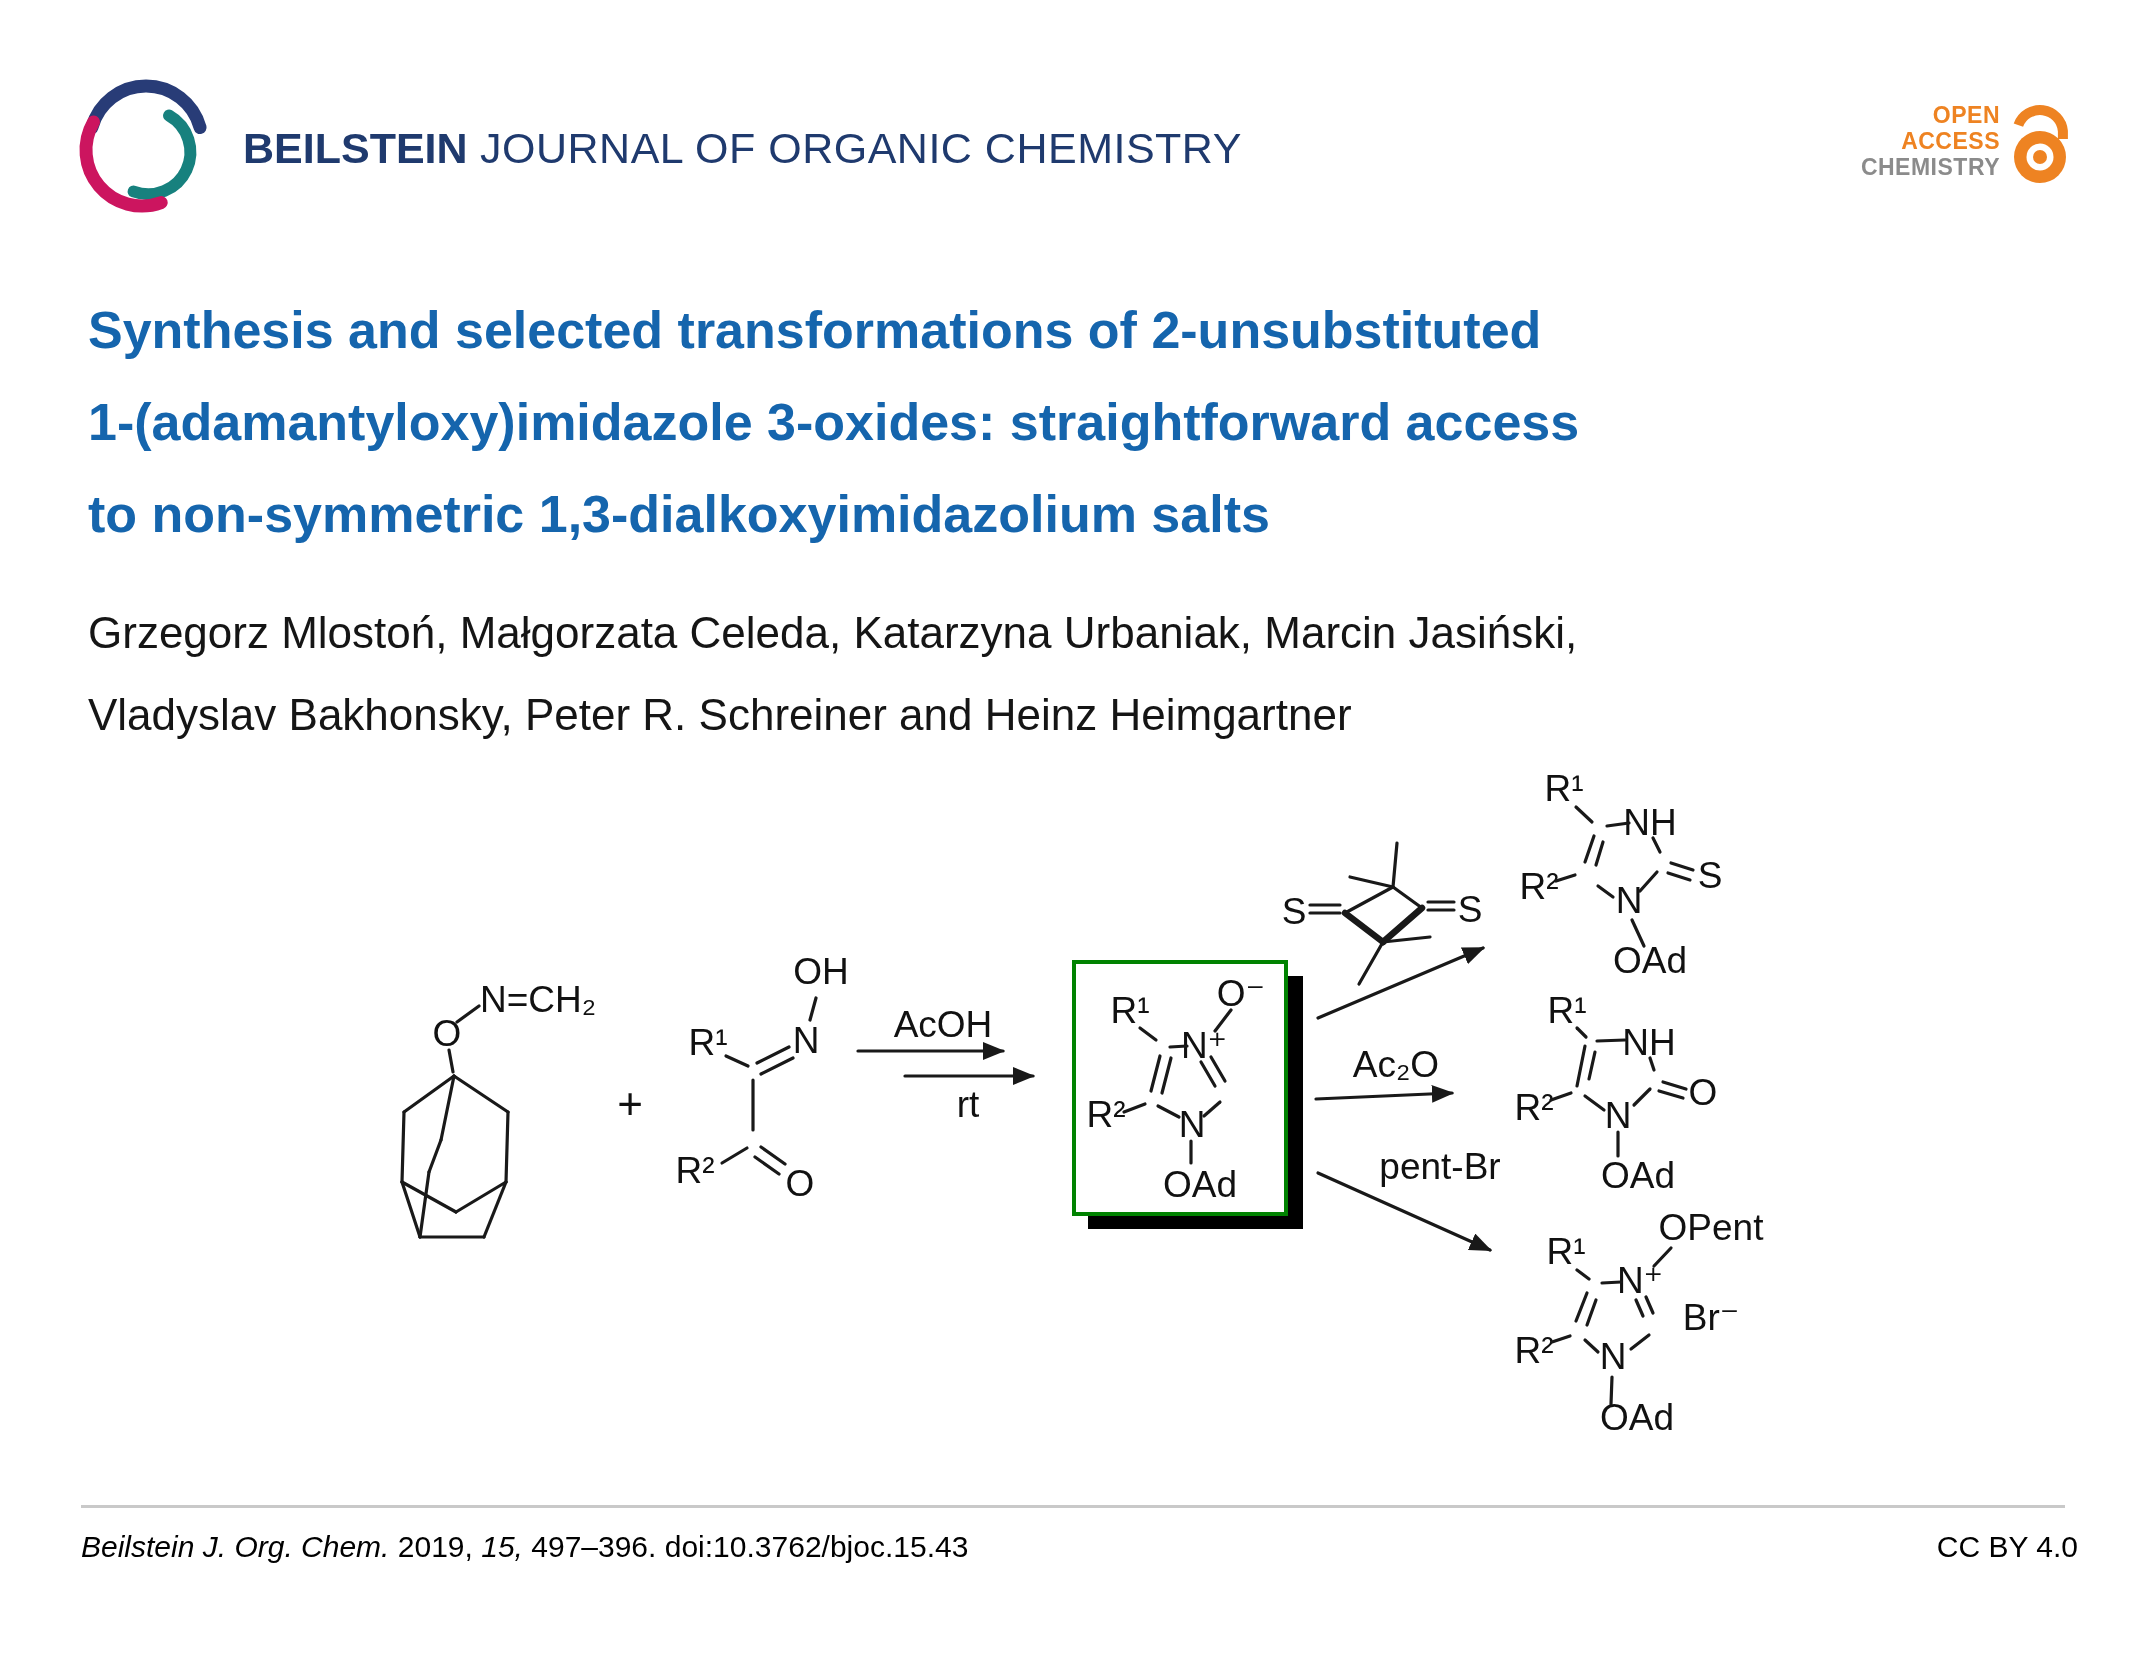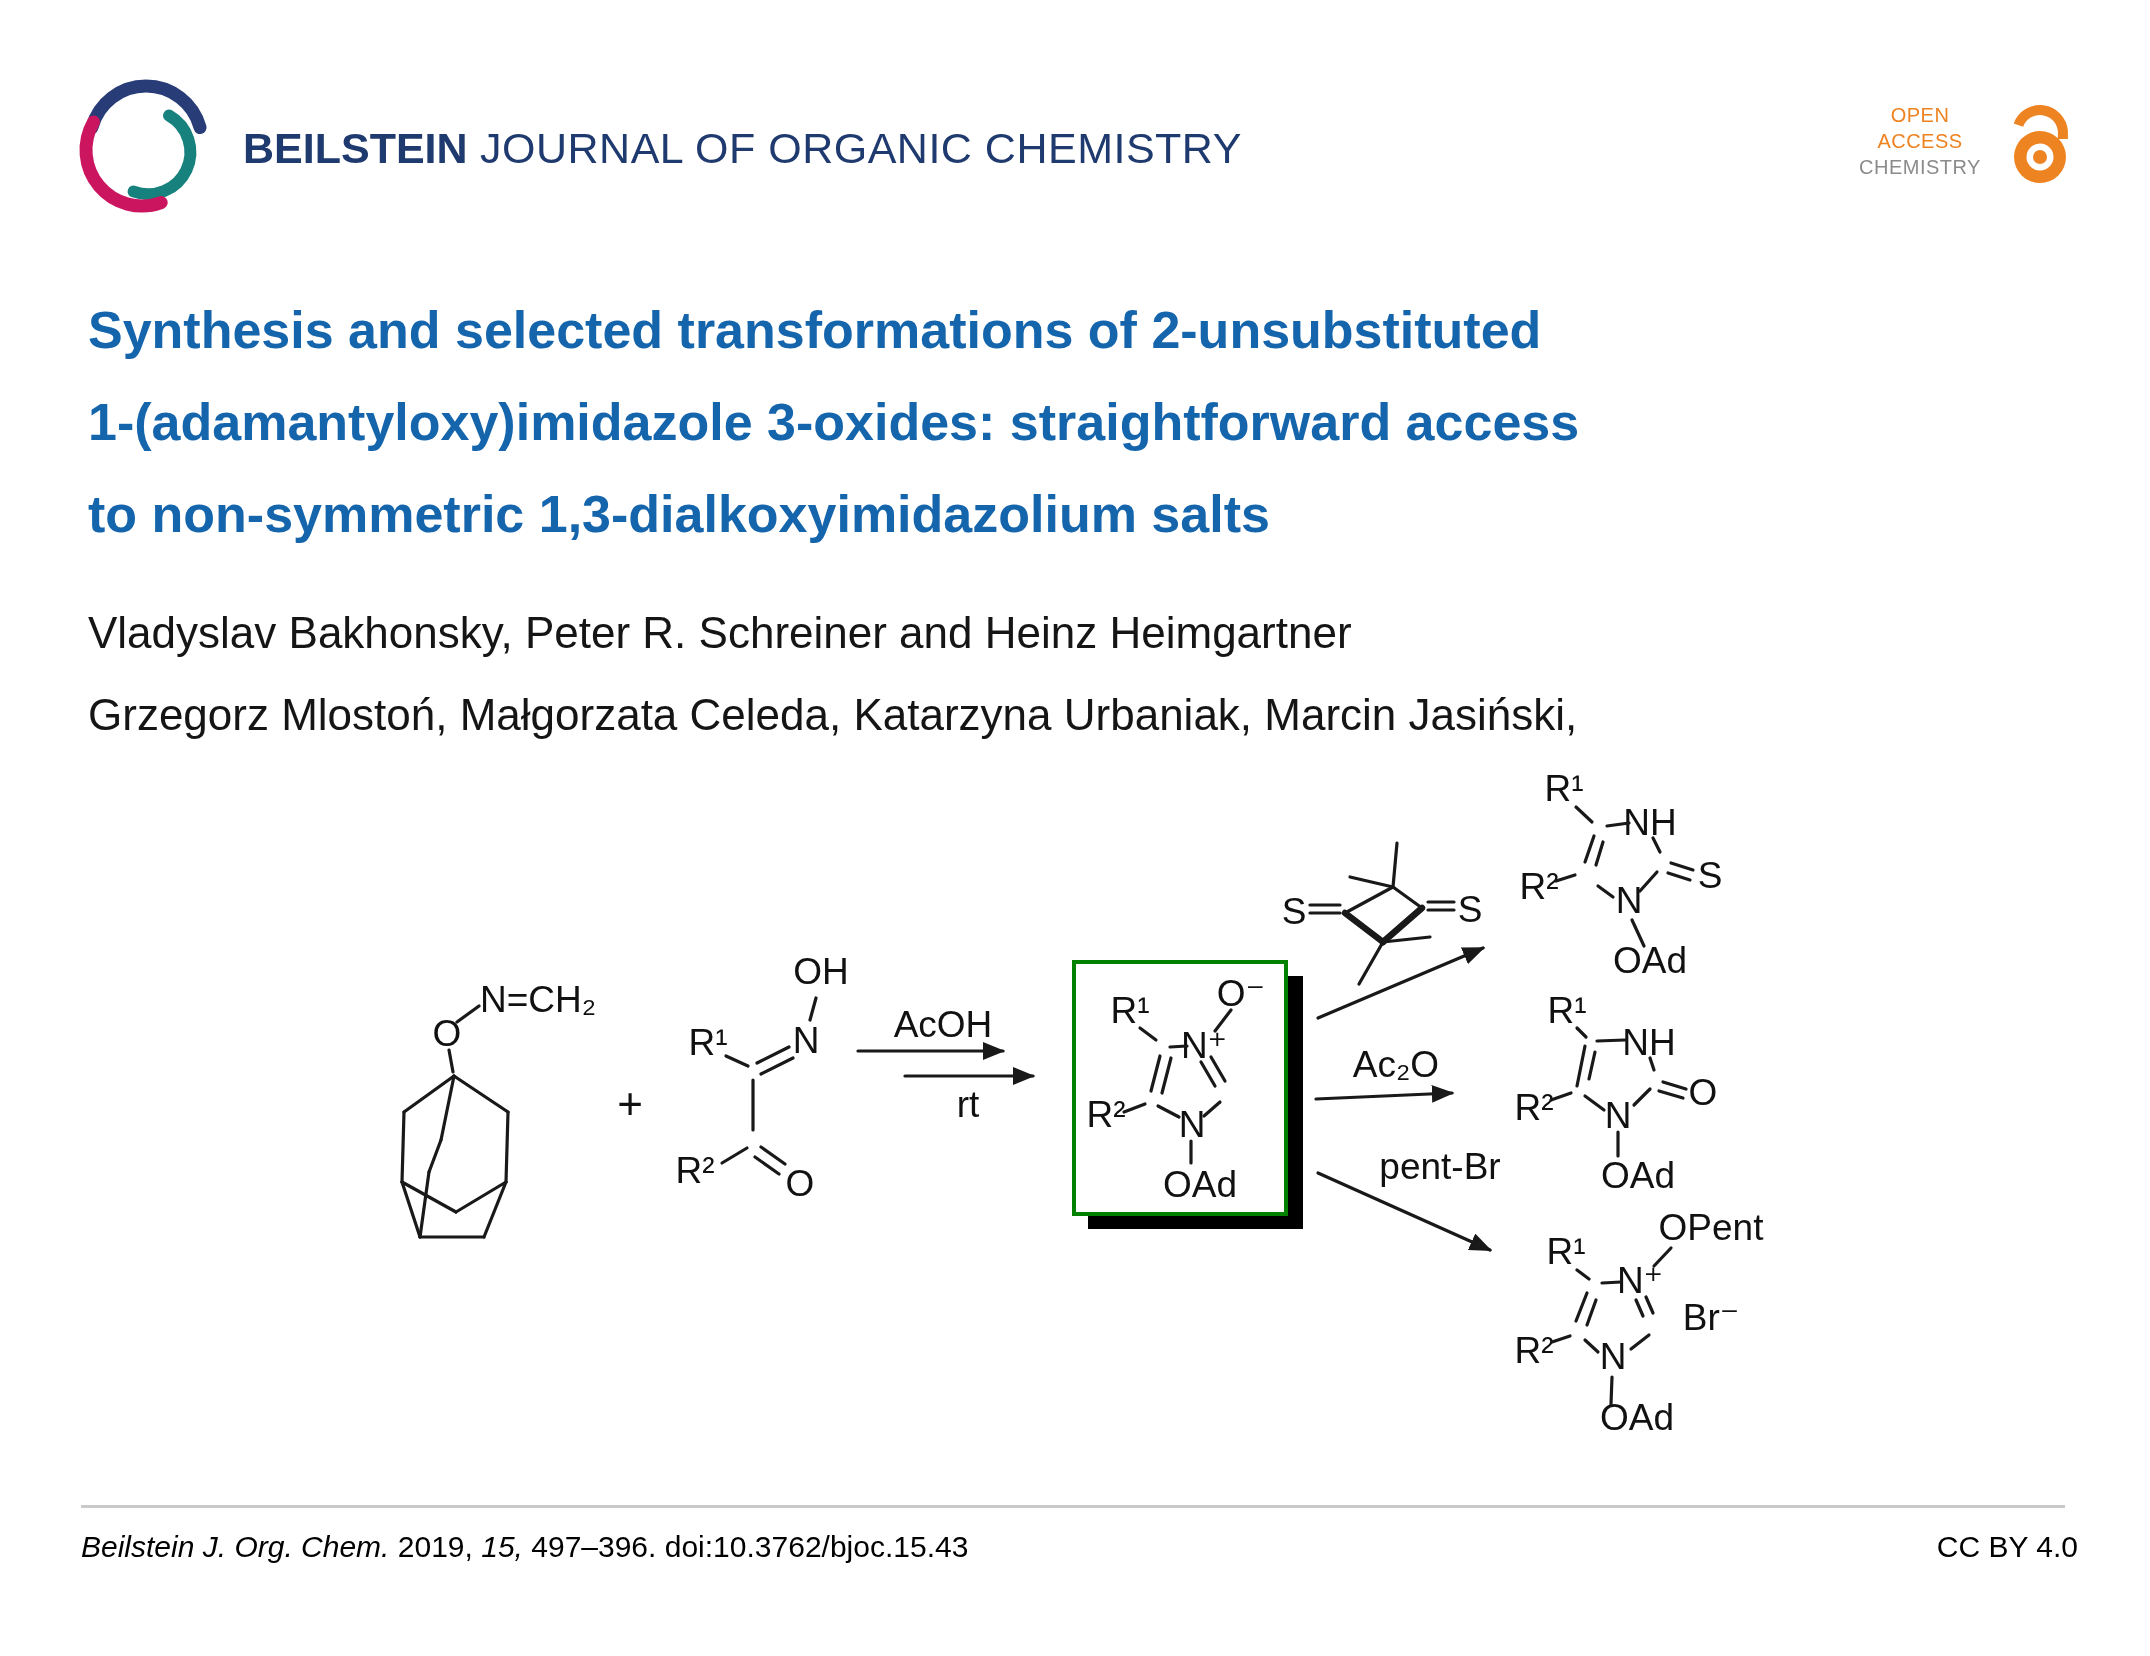--- a/index.html
+++ b/index.html
@@ -2,22 +2,22 @@
 <html><head>
 <meta charset="utf-8">
 <style>
   html,body{margin:0;padding:0}
   body{width:2150px;height:1656px;position:relative;background:#fff;
        font-family:"Liberation Sans","DejaVu Sans",sans-serif;color:#111;overflow:hidden}
   .abs{position:absolute}
   .logo-svg{left:76px;top:76px}
   .journal-name{left:243px;top:124px;font-size:43px;color:#1f3a6e;letter-spacing:.5px;white-space:nowrap}
   .journal-name .bold{font-weight:bold;letter-spacing:0}
-  .badge{left:1840px;top:102px;width:160px;text-align:center;font-weight:normal;
-         font-size:20px;line-height:26px;letter-spacing:.5px}
+  .badge{left:1840px;top:102px;width:160px;text-align:right;font-weight:bold;
+         font-size:23px;line-height:26px;letter-spacing:.5px}
   .badge .orange{color:#ee8322}
   .badge .gray{color:#8b8b8b}
   .lock-svg{left:2008px;top:95px}
   .title{left:88px;top:284px;font-size:52px;font-weight:bold;color:#1565ad;
          line-height:92px;white-space:nowrap}
   .authors{left:88px;top:592px;font-size:44px;line-height:82px;color:#151515;white-space:nowrap}
   .scheme{left:0;top:0}
   .scheme text{font-size:37px;fill:#111;text-anchor:middle}
   .scheme text.start{text-anchor:start}
   .scheme text.plus{font-size:44px}
@@ -58,22 +58,22 @@
   <circle cx="32" cy="62" r="7" fill="#ee8322"></circle>
 </svg>
 
 <div class="abs title">
   <div>Synthesis and selected transformations of 2-unsubstituted</div>
   <div>1-(adamantyloxy)imidazole 3-oxides: straightforward access</div>
   <div>to non-symmetric 1,3-dialkoxyimidazolium salts</div>
 </div>
 
 <div class="abs authors">
+  <div>Grzegorz Mlostoń, Małgorzata Celeda, Katarzyna Urbaniak, Marcin Jasiński,</div>
   <div>Vladyslav Bakhonsky, Peter R. Schreiner and Heinz Heimgartner</div>
-  <div>Grzegorz Mlostoń, Małgorzata Celeda, Katarzyna Urbaniak, Marcin Jasiński,</div>
 </div>
 
 <svg class="abs scheme" width="2150" height="1656" viewBox="0 0 2150 1656">
   <defs>
     <marker id="ah" viewBox="0 0 10 8" refX="9" refY="4" markerWidth="7" markerHeight="5.6" orient="auto">
       <path d="M0 0 L10 4 L0 8 Z" fill="#191919"></path>
     </marker>
   </defs>
 
   <g>

